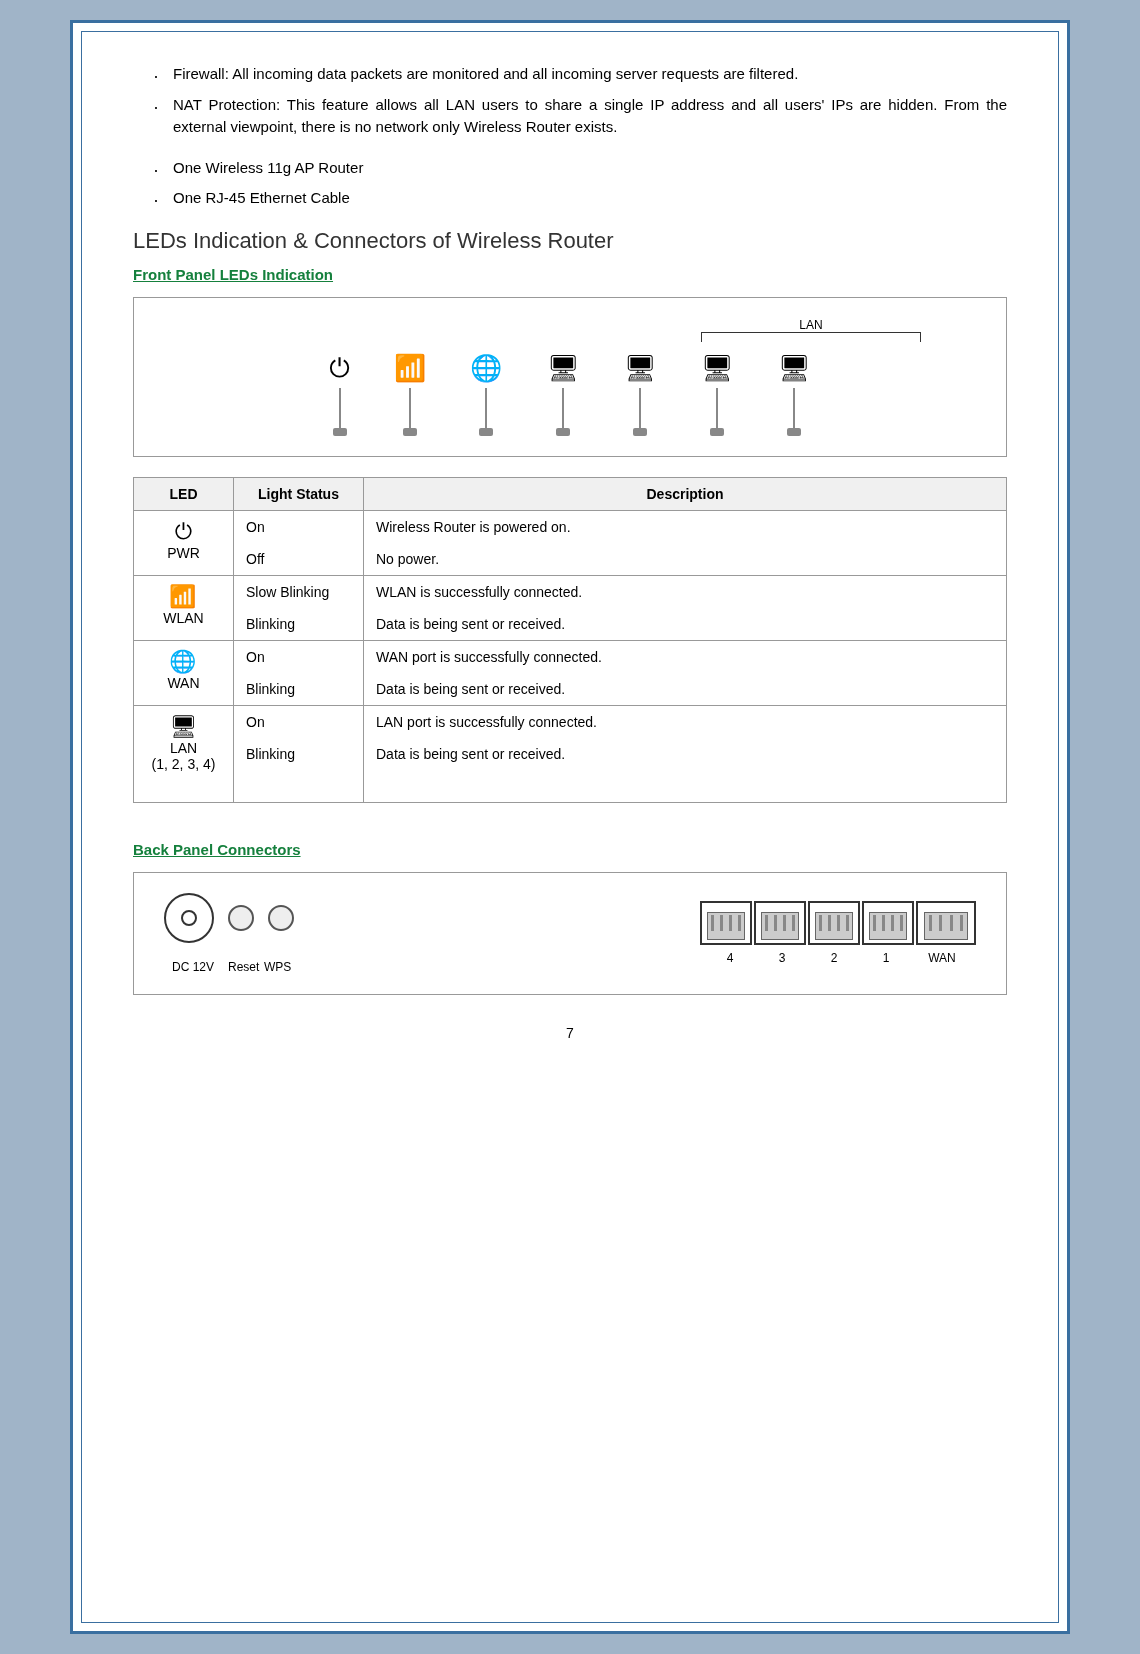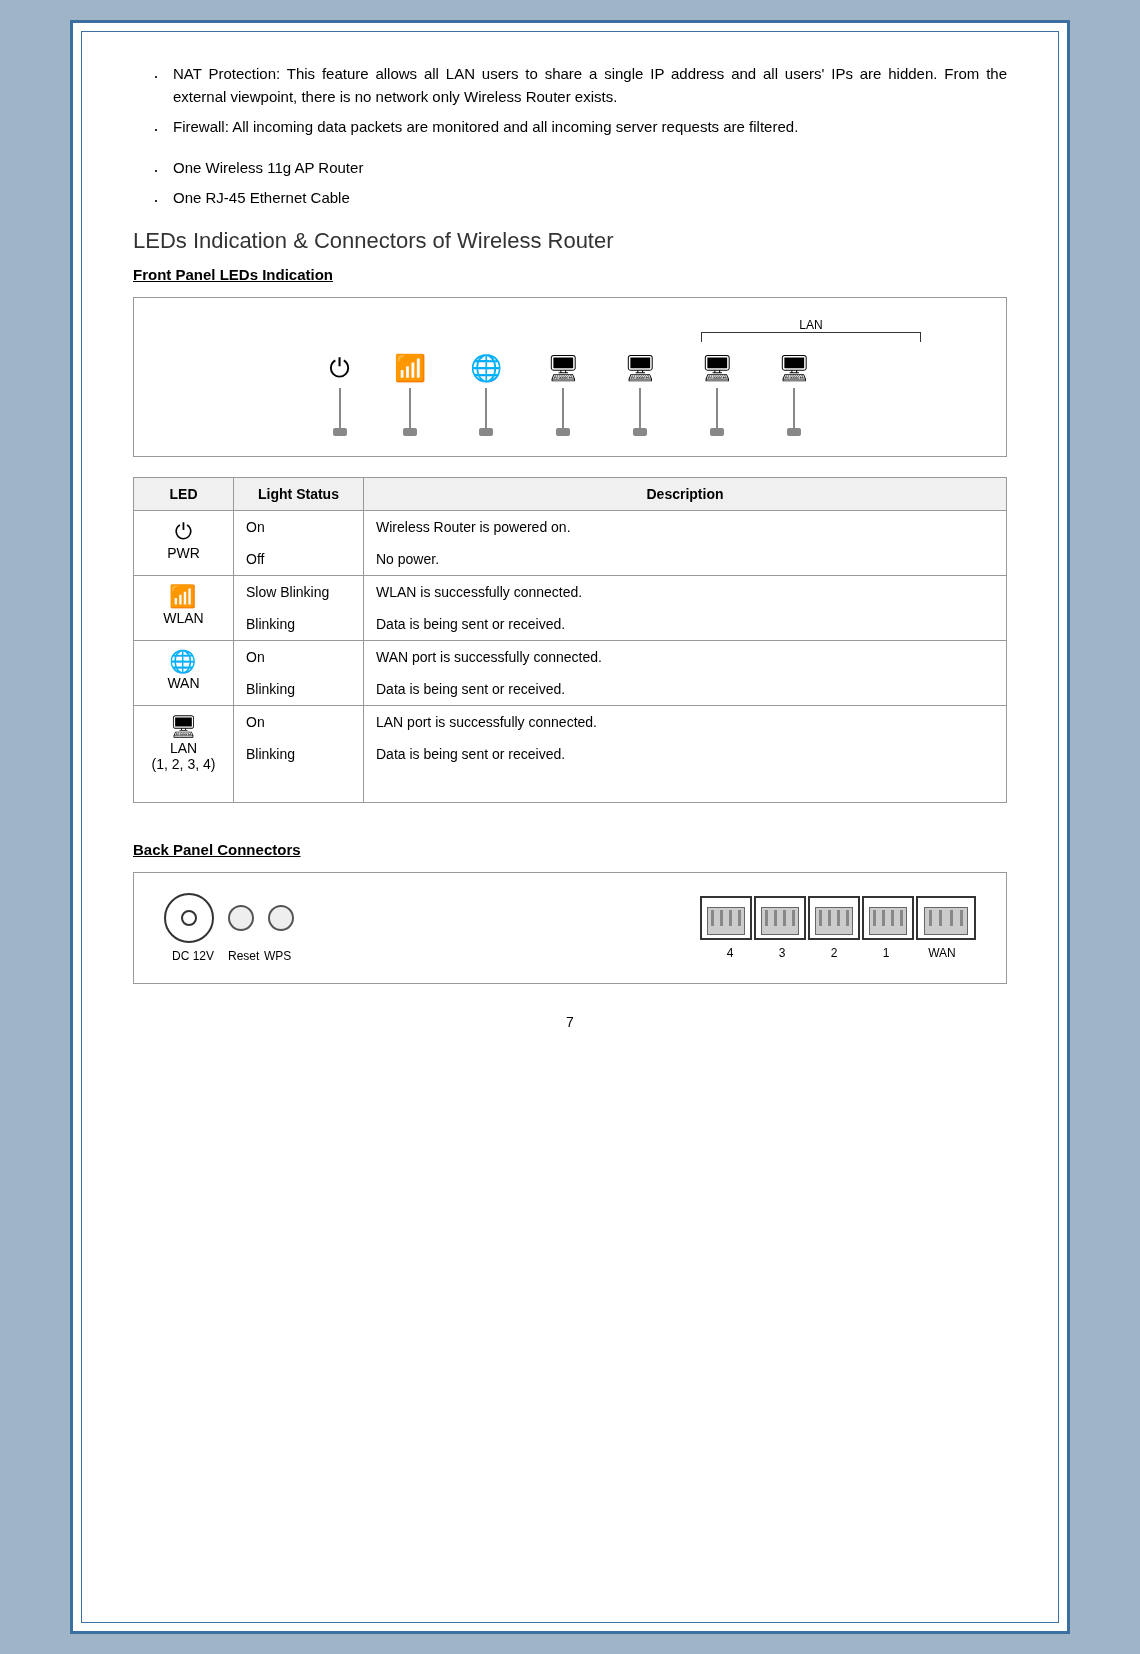--- a/index.html
+++ b/index.html
@@ -47,21 +47,21 @@
       font-size: 18px;
     }
     .section-title {
       font-size: 22px;
       font-weight: normal;
       color: #333;
       margin-bottom: 12px;
       margin-top: 10px;
     }
     .subsection-link {
-      color: #000000;
+      color: #15803d;
       font-weight: bold;
       text-decoration: underline;
       font-size: 15px;
       display: block;
       margin-bottom: 14px;
     }
     .front-panel-diagram {
       border: 1px solid #999;
       padding: 20px 30px;
       margin-bottom: 20px;
@@ -113,21 +113,21 @@
       display: flex;
       align-items: center;
       justify-content: space-between;
       margin-top: 14px;
       min-height: 110px;
     }
     .back-left {
       display: flex;
       flex-direction: column;
       align-items: center;
-      gap: 6px;
+      gap: 17px;
     }
     .back-left-icons {
       display: flex;
       align-items: center;
       gap: 14px;
     }
     .back-left-labels {
       display: flex;
       align-items: center;
       gap: 10px;
@@ -150,22 +150,22 @@
       font-size: 14px;
     }
   </style>
 </head>
 <body>
 
 <div class="page">
 
   
   <ul class="bullet-list">
+    <li>Firewall: All incoming data packets are monitored and all incoming server requests are filtered.</li>
     <li>NAT Protection: This feature allows all LAN users to share a single IP address and all users' IPs are hidden.  From the external viewpoint, there is no network only Wireless Router exists.</li>
-    <li>Firewall: All incoming data packets are monitored and all incoming server requests are filtered.</li>
   </ul>
 
   
   <ul class="bullet-list">
     <li>One Wireless 11g AP Router</li>
     <li>One RJ-45 Ethernet Cable</li>
   </ul>
 
   
   <h2 class="section-title">LEDs Indication &amp; Connectors of Wireless Router</h2>

